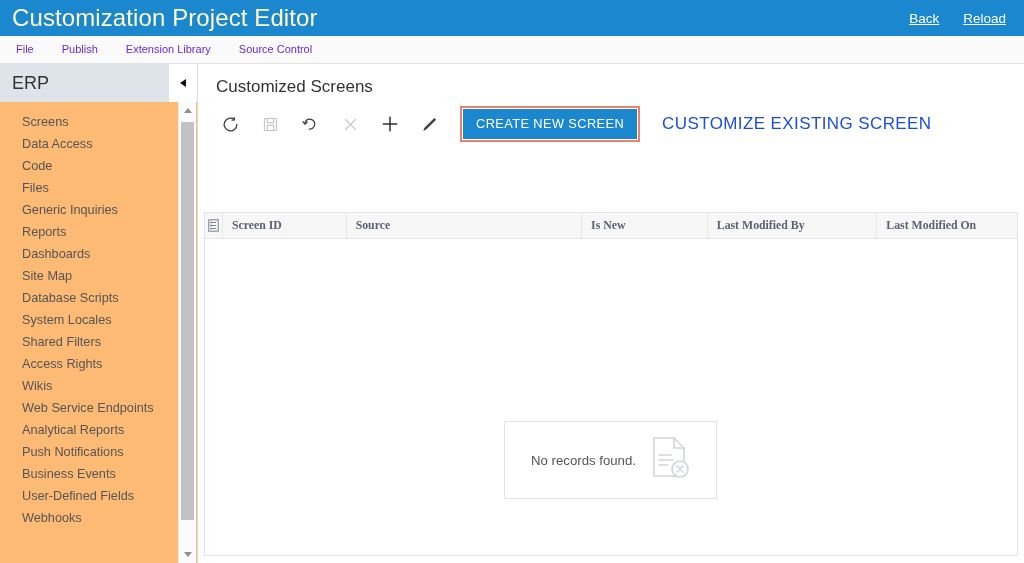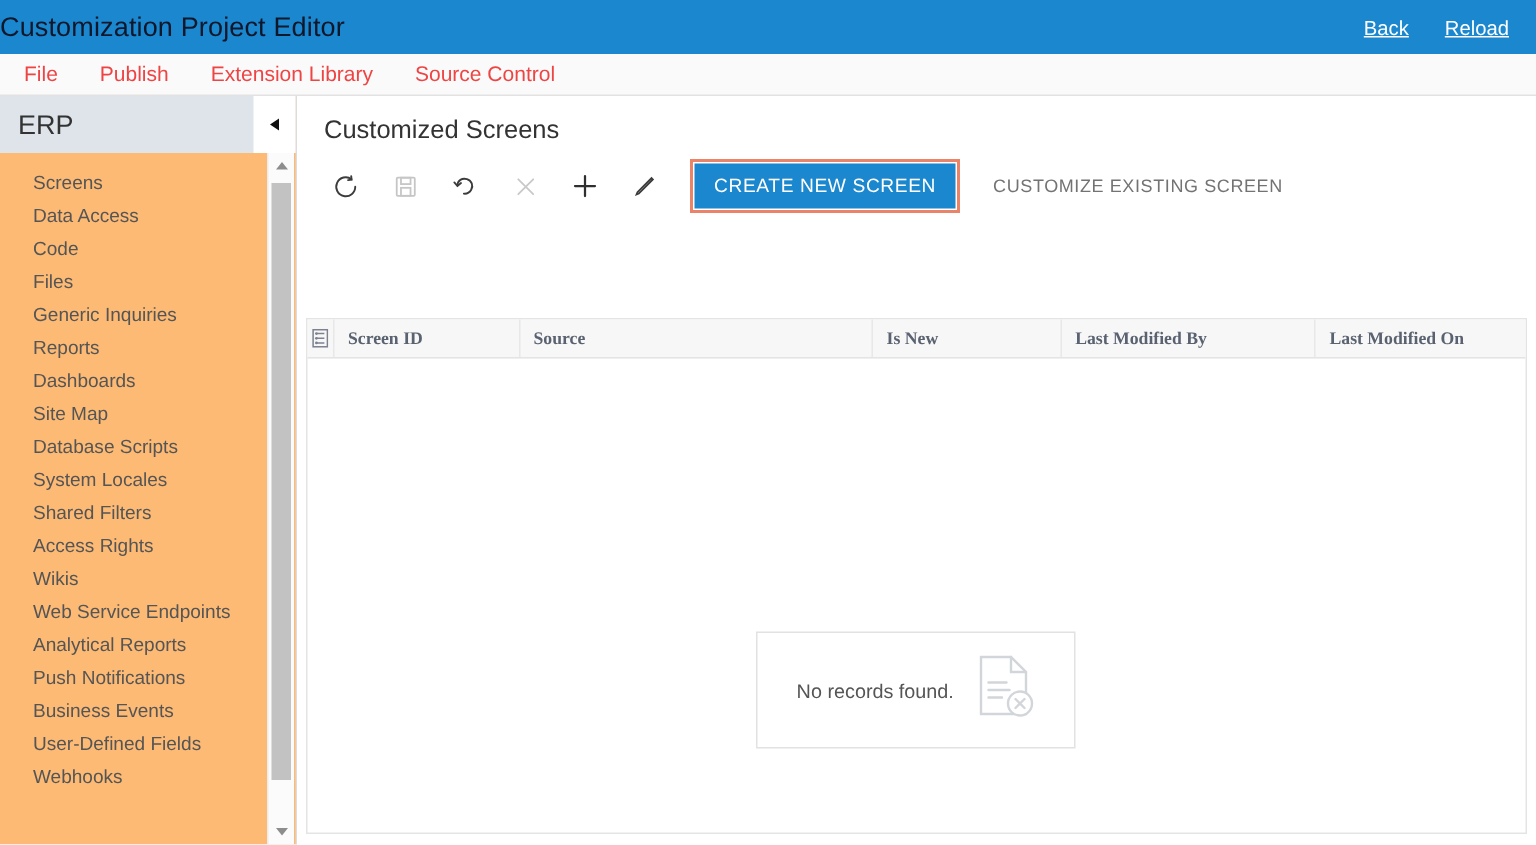--- a/index.html
+++ b/index.html
@@ -26,22 +26,23 @@
   .titlebar {
     position: absolute;
     left: 0; top: 0;
     width: 1024px;
     height: 36px;
     background: #1b87cf;
     display: flex;
     align-items: center;
   }
   .titlebar-title {
-    font-size: 18px;
-    color: #0f172a;
+    font-size: 24px;
+    color: #fef9c3;
+    padding-left: 12px;
     letter-spacing: 0.1px;
     font-weight: 400;
     white-space: nowrap;
   }
   .titlebar-actions {
     margin-left: auto;
     display: flex;
     align-items: center;
     gap: 24px;
     padding-right: 18px;
@@ -59,22 +60,22 @@
     position: absolute;
     left: 0; top: 36px;
     width: 1024px;
     height: 27px;
     background: #fafafa;
     border-bottom: 1px solid #e2e2e2;
     display: flex;
     align-items: center;
   }
   .menu-item {
-    font-size: 14px;
-    color: #ef4444;
+    font-size: 11px;
+    color: #6d28d9;
     padding: 0 14px;
     height: 27px;
     line-height: 27px;
     cursor: pointer;
     white-space: nowrap;
   }
   .menu-item:first-child { padding-left: 16px; }
 
   
   .sidebar {
@@ -230,22 +231,22 @@
     padding: 7px 13px 8px 13px;
     border: 0;
     cursor: pointer;
     font-family: "Liberation Sans", sans-serif;
     display: block;
     white-space: nowrap;
   }
   .tb-btn-flat {
     background: transparent;
     border: 0;
-    color: #737373;
-    font-size: 12px;
+    color: #1d4ed8;
+    font-size: 17px;
     letter-spacing: 0.4px;
     padding: 7px 14px 8px 14px;
     margin-left: 8px;
     cursor: pointer;
     font-family: "Liberation Sans", sans-serif;
     white-space: nowrap;
   }
 
   
   .grid {

